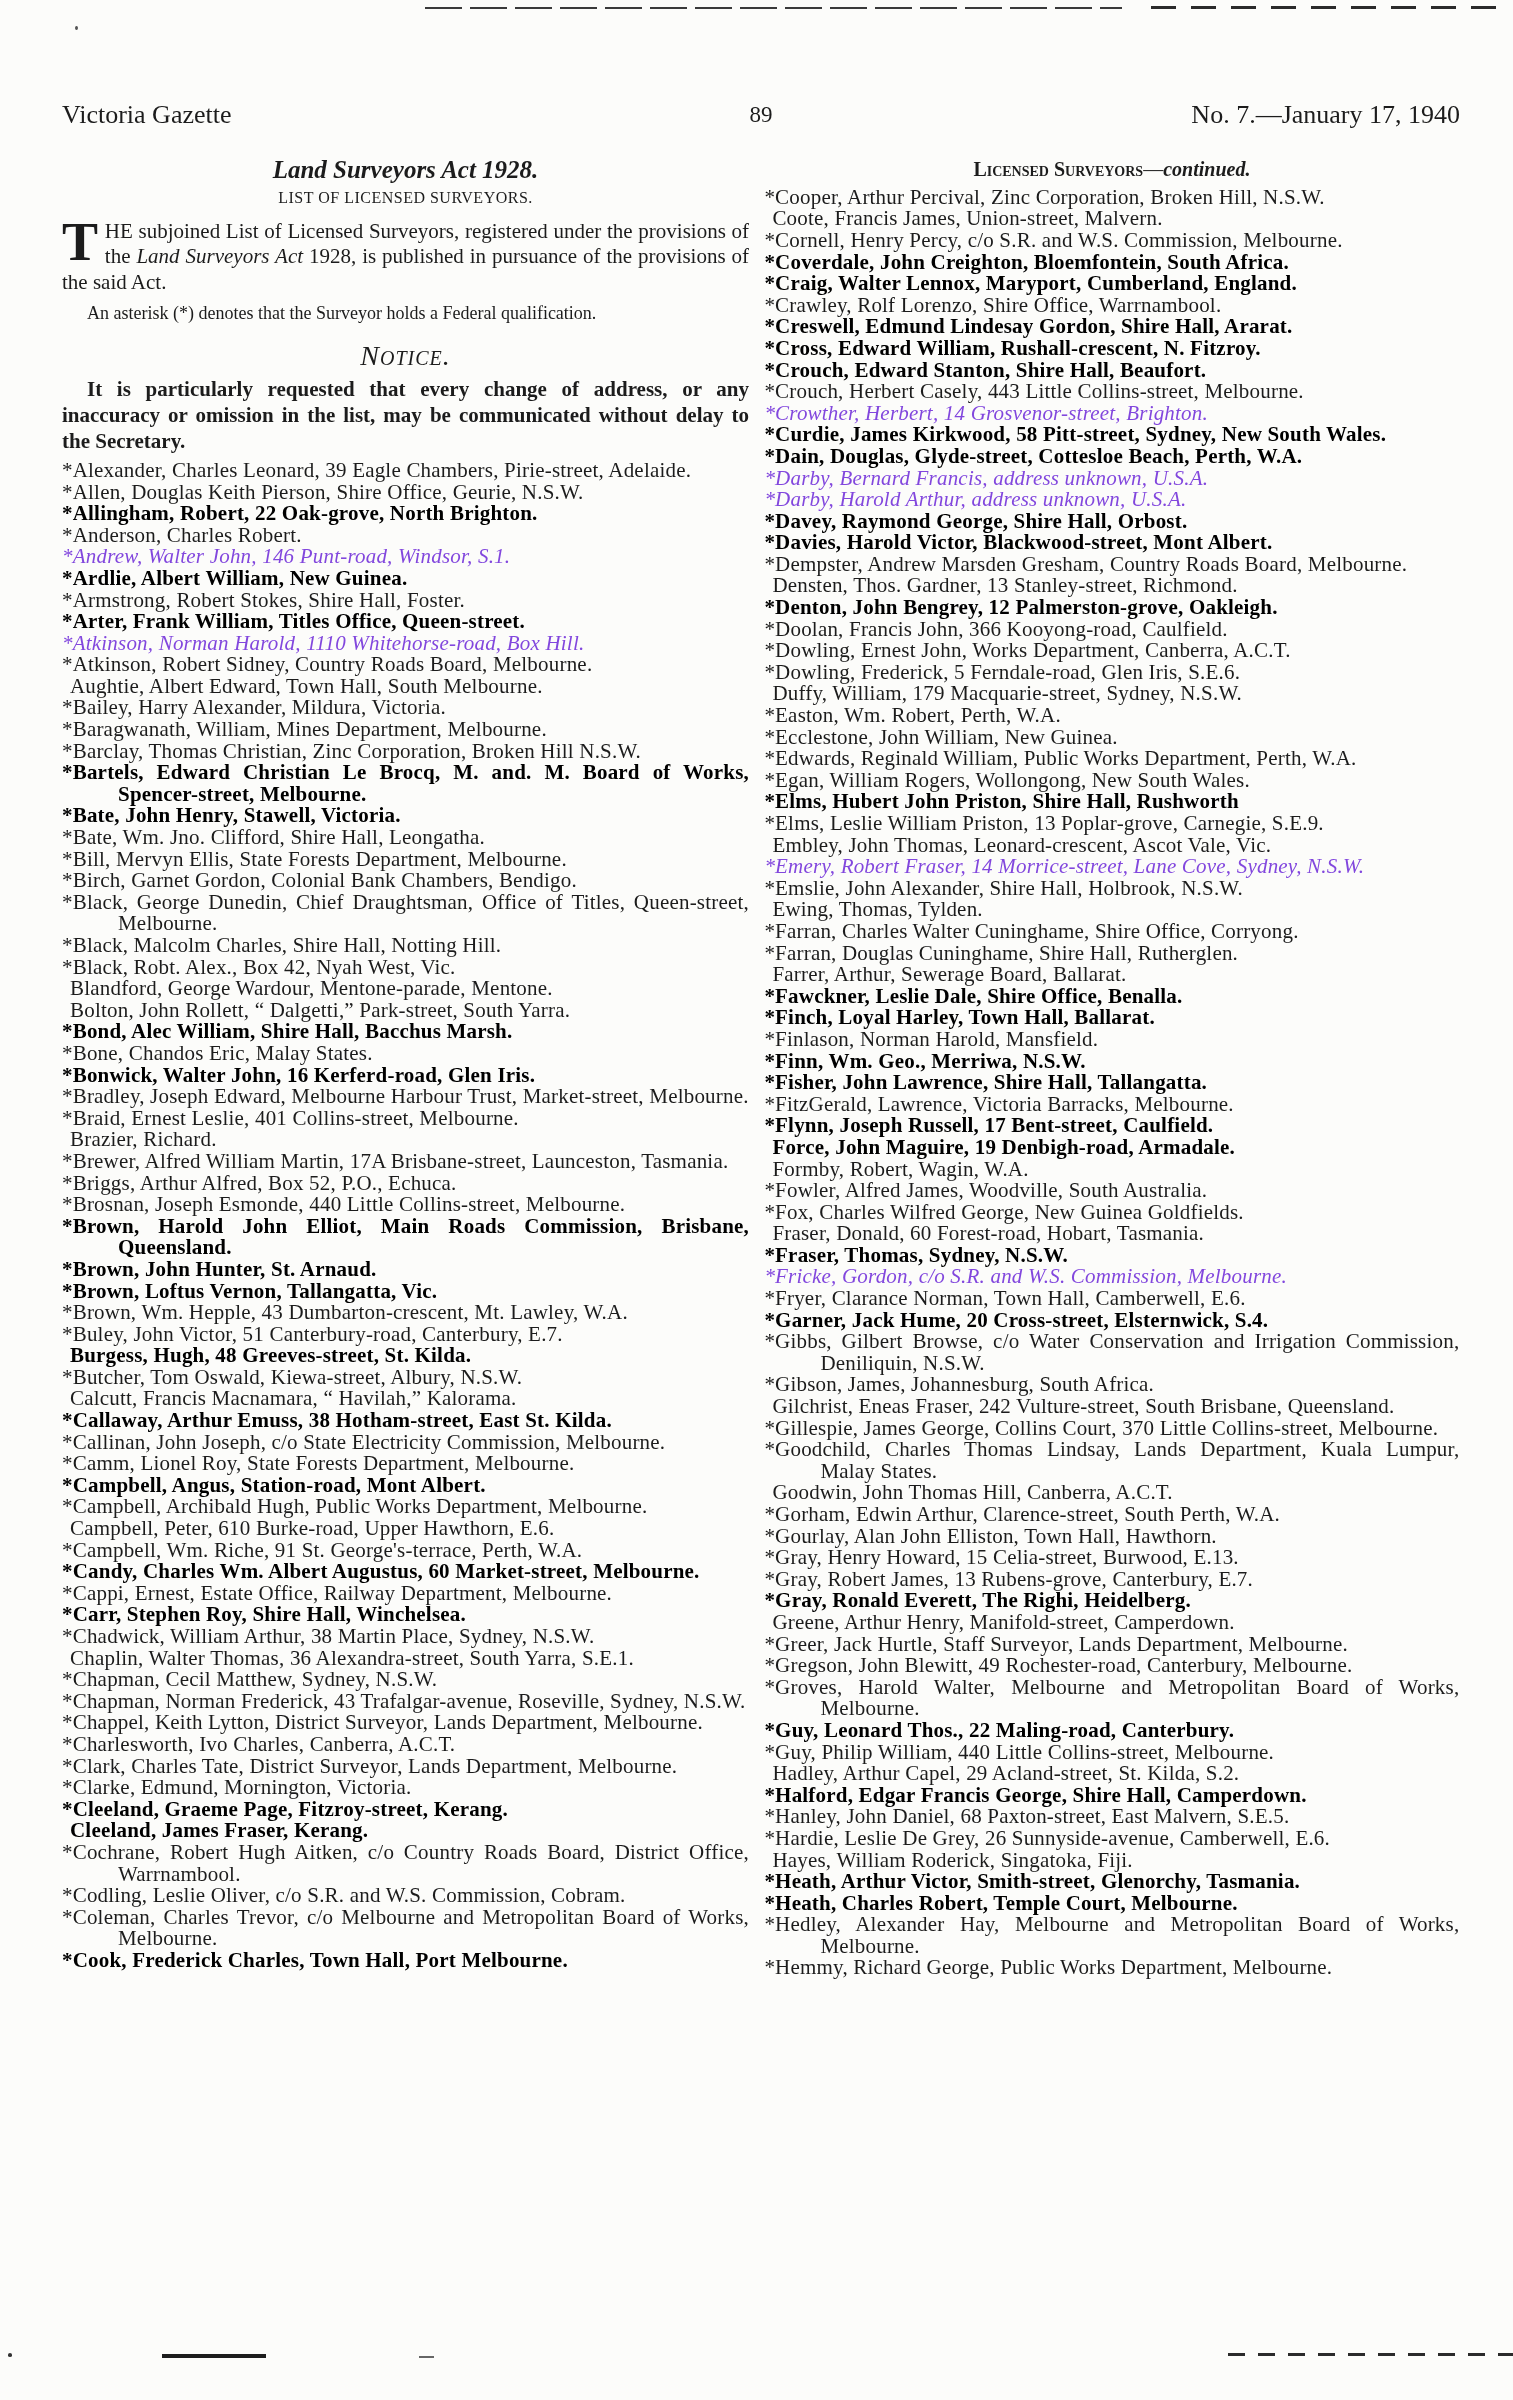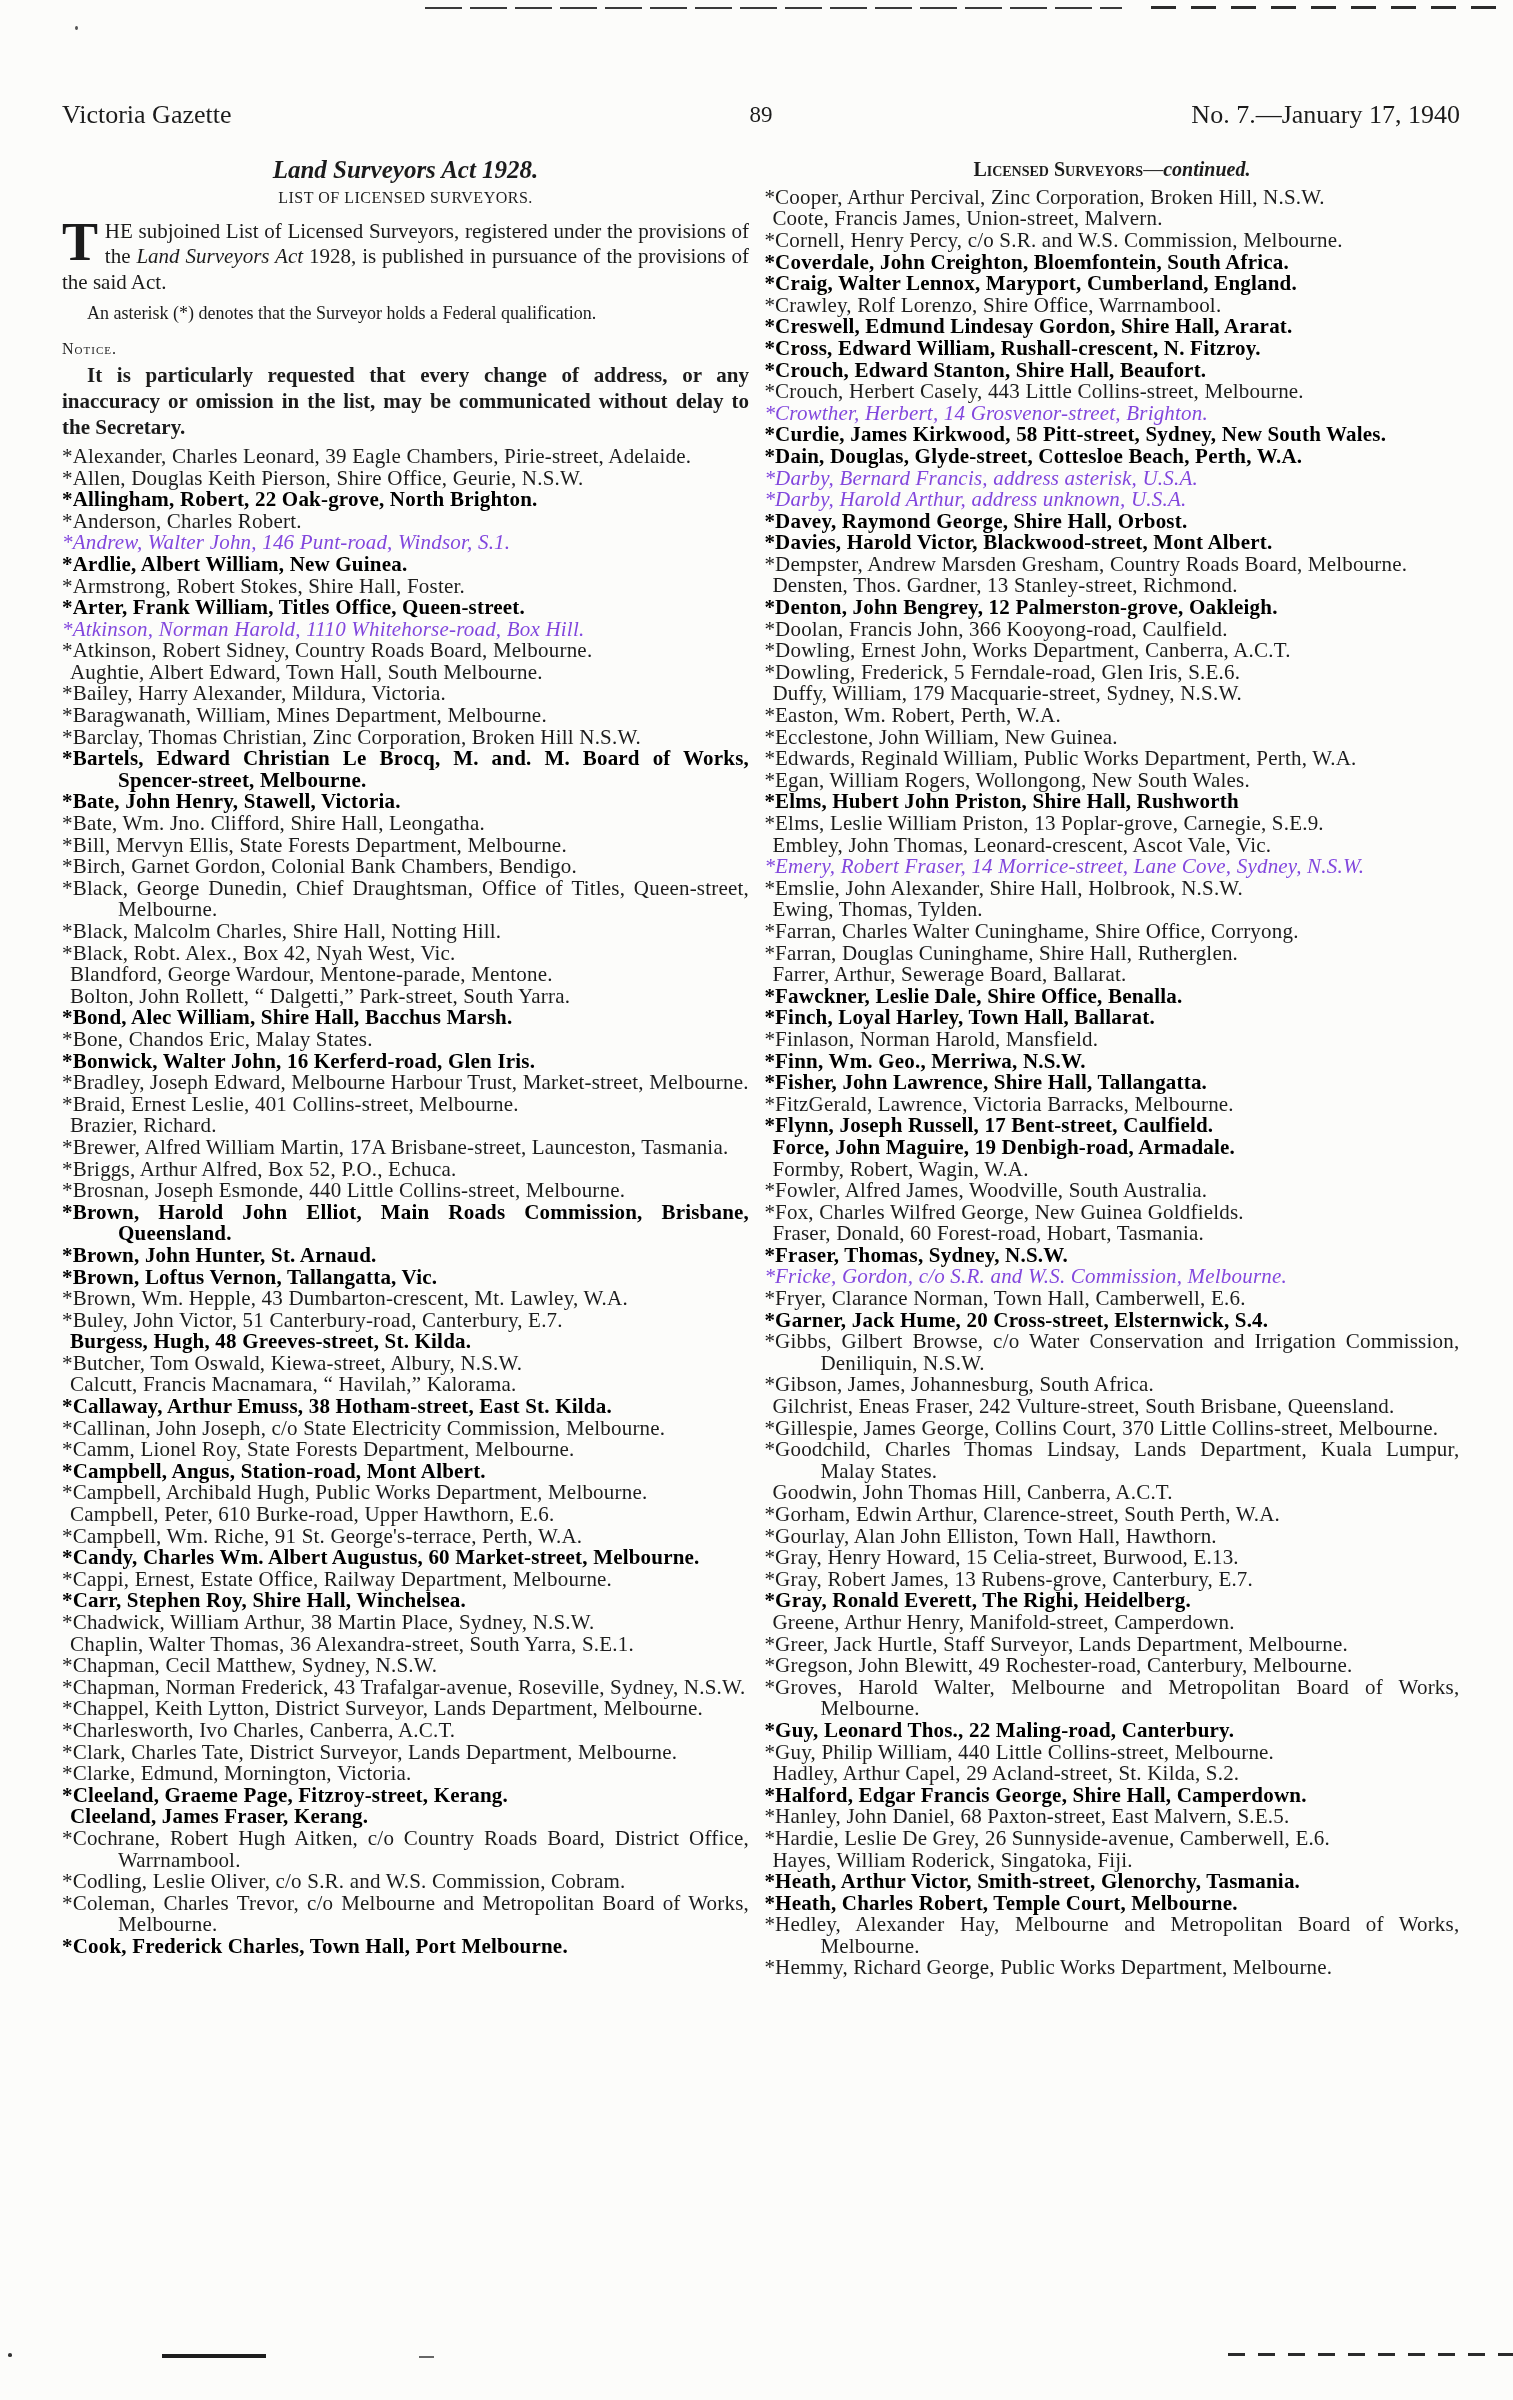--- a/index.html
+++ b/index.html
@@ -11,21 +11,21 @@
   .header .pg{position:absolute;left:0;right:0;text-align:center;font-size:23px;top:1.9px;}
   .header .issue{position:absolute;right:0;top:0;}
   .columns{position:absolute;top:157px;left:62px;width:1398px;display:flex;gap:15.4px;}
   .col-left{width:687px;}
   .col-right{width:695px;}
   .act-title{text-align:center;font-style:italic;font-weight:bold;font-size:25px;line-height:25px;margin:0 0 1.9px 0;}
   .list-title{text-align:center;font-size:16px;line-height:27px;letter-spacing:0.5px;margin:0 0 7.7px 0;}
   .intro{font-size:21px;line-height:25.6px;text-align:justify;margin:0;}
   .dropcap{float:left;font-size:54px;line-height:42px;padding:2.9px 6.8px 0 0;font-weight:bold;}
   .asterisk-note{font-size:18px;line-height:25.6px;text-align:justify;text-indent:25px;margin:5.8px 0 0 0;}
-  .notice-head{text-align:left;font-variant:small-caps;font-size:16px;letter-spacing:1px;margin:13.5px 0 3.9px 0;}
+  .notice-head{text-align:center;font-variant:small-caps;font-size:28px;letter-spacing:1px;margin:13.5px 0 3.9px 0;font-style:italic;}
   .notice-body{font-weight:bold;font-size:21px;line-height:26px;text-align:justify;text-indent:25px;margin:0 0 5.8px 0;}
   .continued-head{text-align:center;font-size:20px;line-height:25px;margin:0 0 4.8px 0;}
   .sc{font-variant:small-caps;}
   .it{font-style:italic;}
   .bd{font-weight:bold;}
   .entries{margin-top:1.9px;}
   .entry{font-size:21px;line-height:21.6px;text-align:justify;padding-left:56px;text-indent:-56px;
          letter-spacing:0.2px;}
   .entry.bold{font-weight:bold;color:#000;}
   .entry.faint{color:#6d28d9;opacity:0.85;font-style:italic;}
@@ -144,21 +144,21 @@
           <div class="entry bold">*Coverdale, John Creighton, Bloemfontein, South Africa.</div>
           <div class="entry bold">*Craig, Walter Lennox, Maryport, Cumberland, England.</div>
           <div class="entry">*Crawley, Rolf Lorenzo, Shire Office, Warrnambool.</div>
           <div class="entry bold">*Creswell, Edmund Lindesay Gordon, Shire Hall, Ararat.</div>
           <div class="entry bold">*Cross, Edward William, Rushall-crescent, N. Fitzroy.</div>
           <div class="entry bold">*Crouch, Edward Stanton, Shire Hall, Beaufort.</div>
           <div class="entry">*Crouch, Herbert Casely, 443 Little Collins-street, Melbourne.</div>
           <div class="entry faint">*Crowther, Herbert, 14 Grosvenor-street, Brighton.</div>
           <div class="entry bold">*Curdie, James Kirkwood, 58 Pitt-street, Sydney, New South Wales.</div>
           <div class="entry bold">*Dain, Douglas, Glyde-street, Cottesloe Beach, Perth, W.A.</div>
-          <div class="entry faint">*Darby, Bernard Francis, address asterisk, U.S.A.</div>
+          <div class="entry faint">*Darby, Bernard Francis, address unknown, U.S.A.</div>
           <div class="entry faint">*Darby, Harold Arthur, address unknown, U.S.A.</div>
           <div class="entry bold">*Davey, Raymond George, Shire Hall, Orbost.</div>
           <div class="entry bold">*Davies, Harold Victor, Blackwood-street, Mont Albert.</div>
           <div class="entry">*Dempster, Andrew Marsden Gresham, Country Roads Board, Melbourne.</div>
           <div class="entry no-star">Densten, Thos. Gardner, 13 Stanley-street, Richmond.</div>
           <div class="entry bold">*Denton, John Bengrey, 12 Palmerston-grove, Oakleigh.</div>
           <div class="entry">*Doolan, Francis John, 366 Kooyong-road, Caulfield.</div>
           <div class="entry">*Dowling, Ernest John, Works Department, Canberra, A.C.T.</div>
           <div class="entry">*Dowling, Frederick, 5 Ferndale-road, Glen Iris, S.E.6.</div>
           <div class="entry no-star">Duffy, William, 179 Macquarie-street, Sydney, N.S.W.</div>

